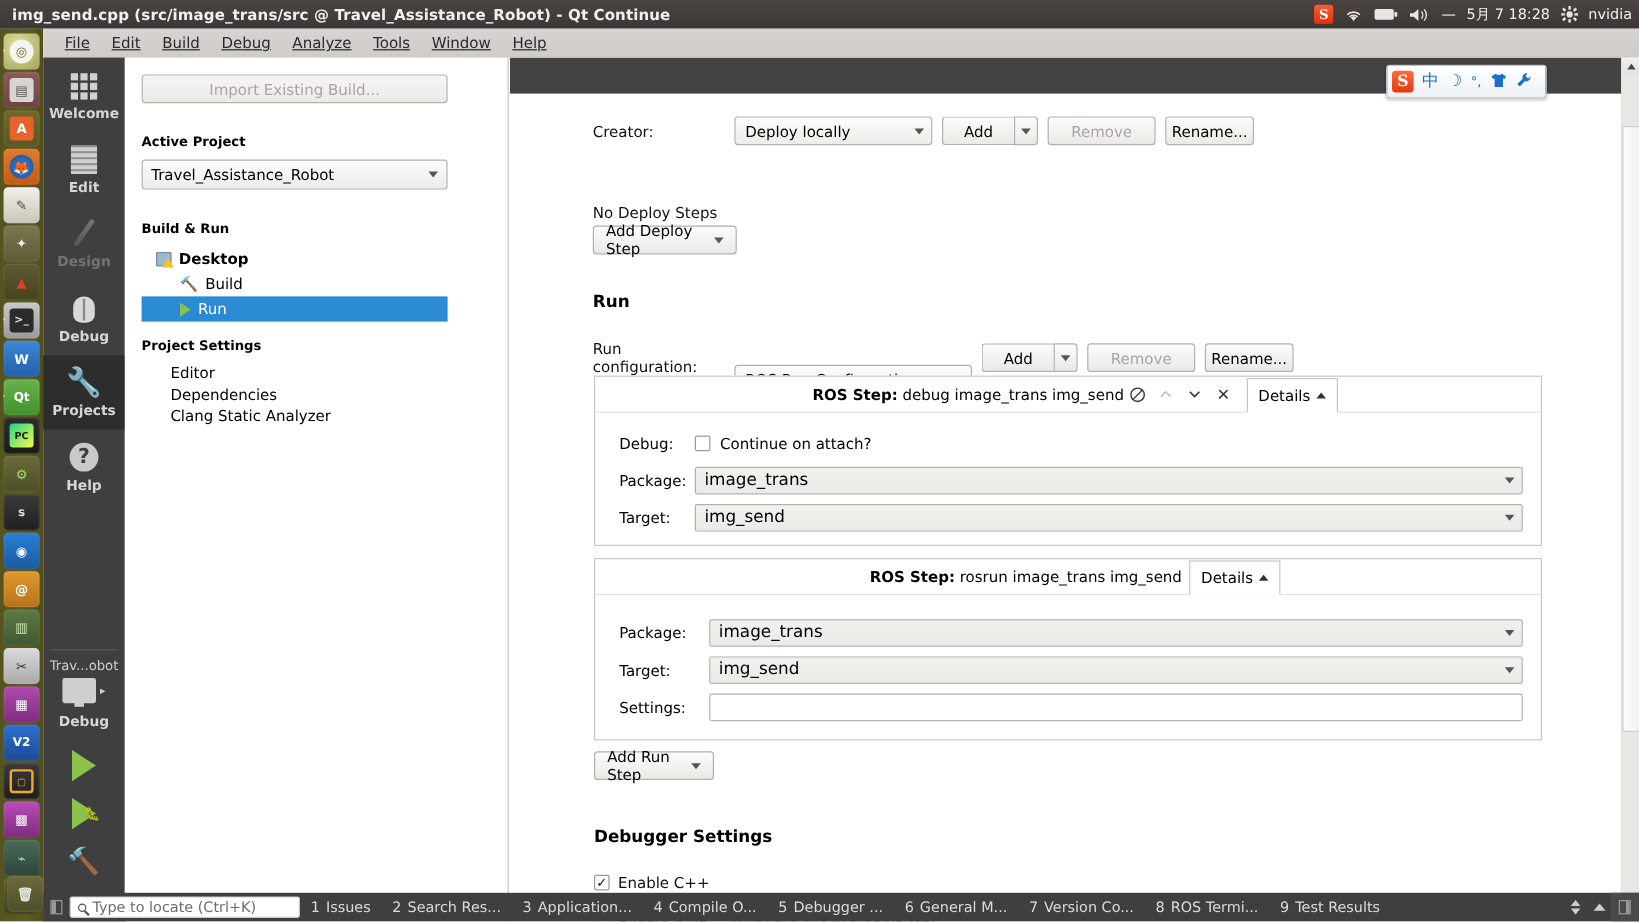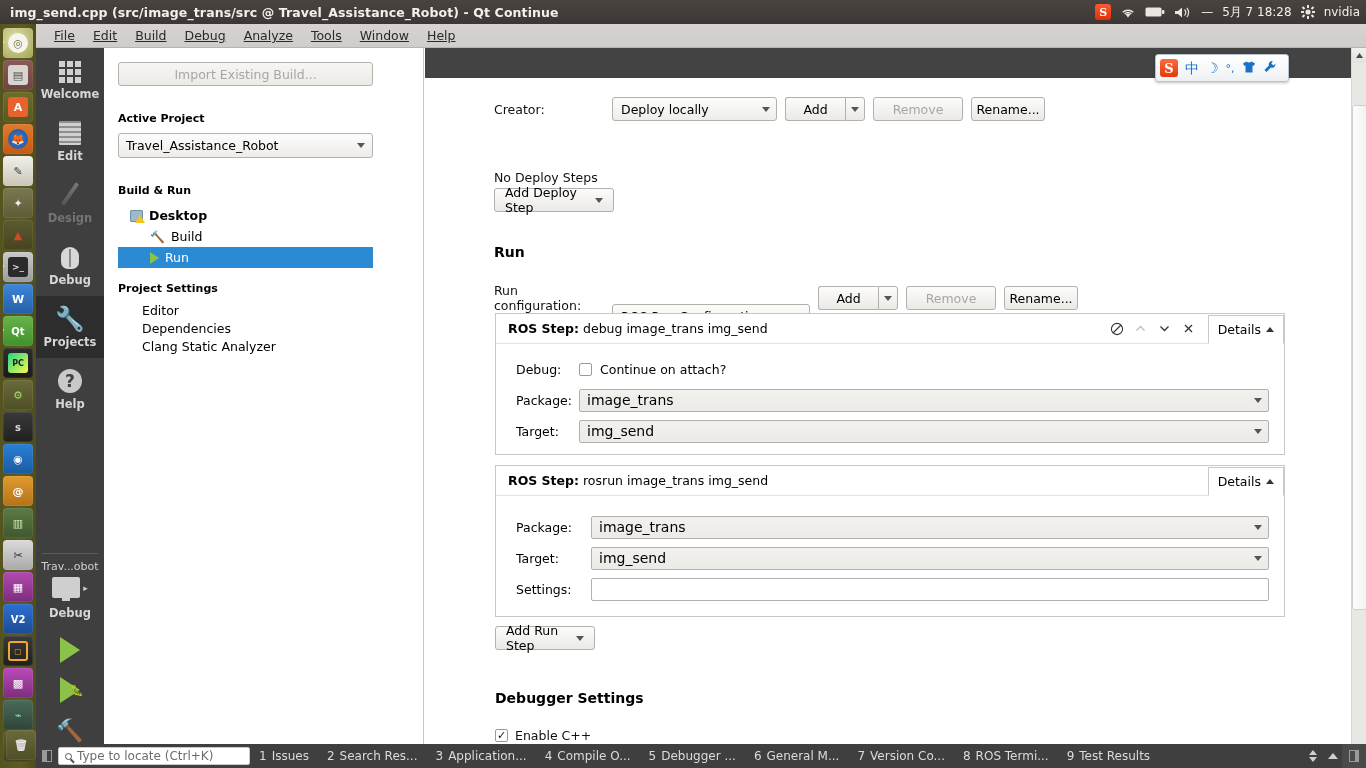--- a/index.html
+++ b/index.html
@@ -86,21 +86,21 @@
   .editico{ width:22px;height:24px;background:#d0d0d0;border-radius:1px;
     background-image:linear-gradient(#8f8f8f 2px, transparent 2px);
     background-size:100% 5px; }
   .pencil{ width:4px;height:26px;background:linear-gradient(#777,#555); transform:rotate(35deg); border-radius:1px;}
   .bug{ width:18px;height:22px;border-radius:9px 9px 7px 7px; background:#d8d8d8; position:relative;}
   .bug::after{content:'';position:absolute;left:8px;top:2px;width:2px;height:18px;background:#8a8a8a;}
   .wrench{ font-size:24px; color:#7cb342; line-height:1;}
   .helpq{ width:24px;height:24px;border-radius:50%;background:#c9c9c9;color:#3f3f3f;
     font-size:17px;font-weight:bold;display:flex;align-items:center;justify-content:center;}
 
-  .kitsel{ position:absolute; left:0; bottom:4px; width:68px; padding-bottom:14px; }
+  .kitsel{ position:absolute; left:0; bottom:16px; width:68px; padding-bottom:14px; }
   .kit-sep{ height:1px; background:#5a5a5a; margin:0 6px 6px; }
   .kit-name{ color:#cfcfcf; font-size:11px; text-align:center; margin-bottom:4px;}
   .kit-target{ display:flex; align-items:center; justify-content:center; gap:3px; }
   .monitor{ width:28px;height:21px;background:#cfcfcf;border-radius:2px; position:relative;}
   .monitor::after{content:'';position:absolute;left:10px;top:19px;width:8px;height:5px;background:#cfcfcf;}
   .kit-mode{ color:#d6d6d6; font-size:11.5px; font-weight:bold; text-align:center; margin:8px 0 10px;}
   .runbtn{ display:flex;align-items:center;justify-content:center;height:40px;}
   .tri{ width:0;height:0;border-left:20px solid #8bc34a;border-top:13px solid transparent;border-bottom:13px solid transparent;}
   .hammer{ font-size:22px; }
 
@@ -159,21 +159,21 @@
     font-size:12.5px; padding:0 10px;
   }
   .btn.dis{ color:#a9a6a2; }
   .btn-split{ display:flex; }
   .btn-split .p1{ border-radius:3px 0 0 3px; border-right:none; width:60px; }
   .btn-split .p2{ border-radius:0 3px 3px 0; width:20px; padding:0; }
   .hsec{ font-size:14px; font-weight:bold; }
 
   .stepbox{ border:1px solid #c8c8c8; background:#fff; }
   .stephead{
-    display:flex; align-items:center; justify-content:space-between;
+    display:flex; align-items:center; justify-content:center;
     height:30px; padding:0 0 0 12px; border-bottom:1px solid #e4e4e4;
   }
   .stephead .ttl{ font-size:12.5px; }
   .stephead .ttl b{ font-weight:bold; }
   .stepicons{ display:flex; align-items:center; gap:2px; }
   .sicon{ width:22px;height:22px;display:flex;align-items:center;justify-content:center;font-size:14px;color:#333;}
   .sicon.dim{ color:#bdbdbd; }
   .details{
     height:29px; border:1px solid #c8c8c8; border-bottom:1px solid #fff;
     background:#fff; display:flex;align-items:center;gap:5px; padding:0 9px;

